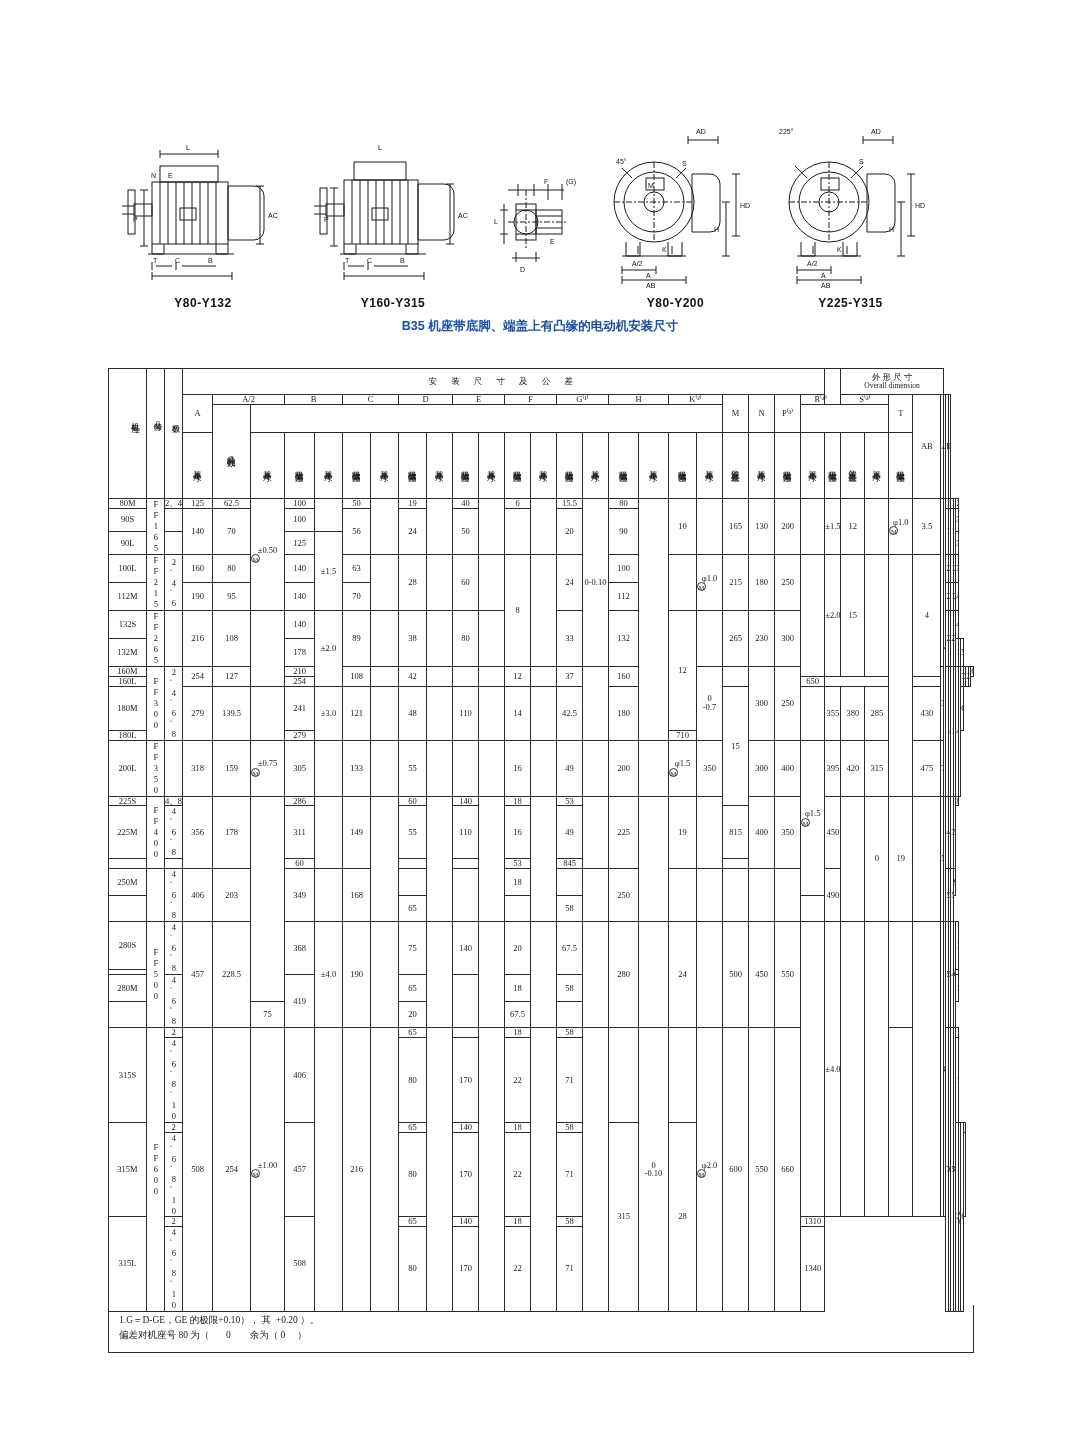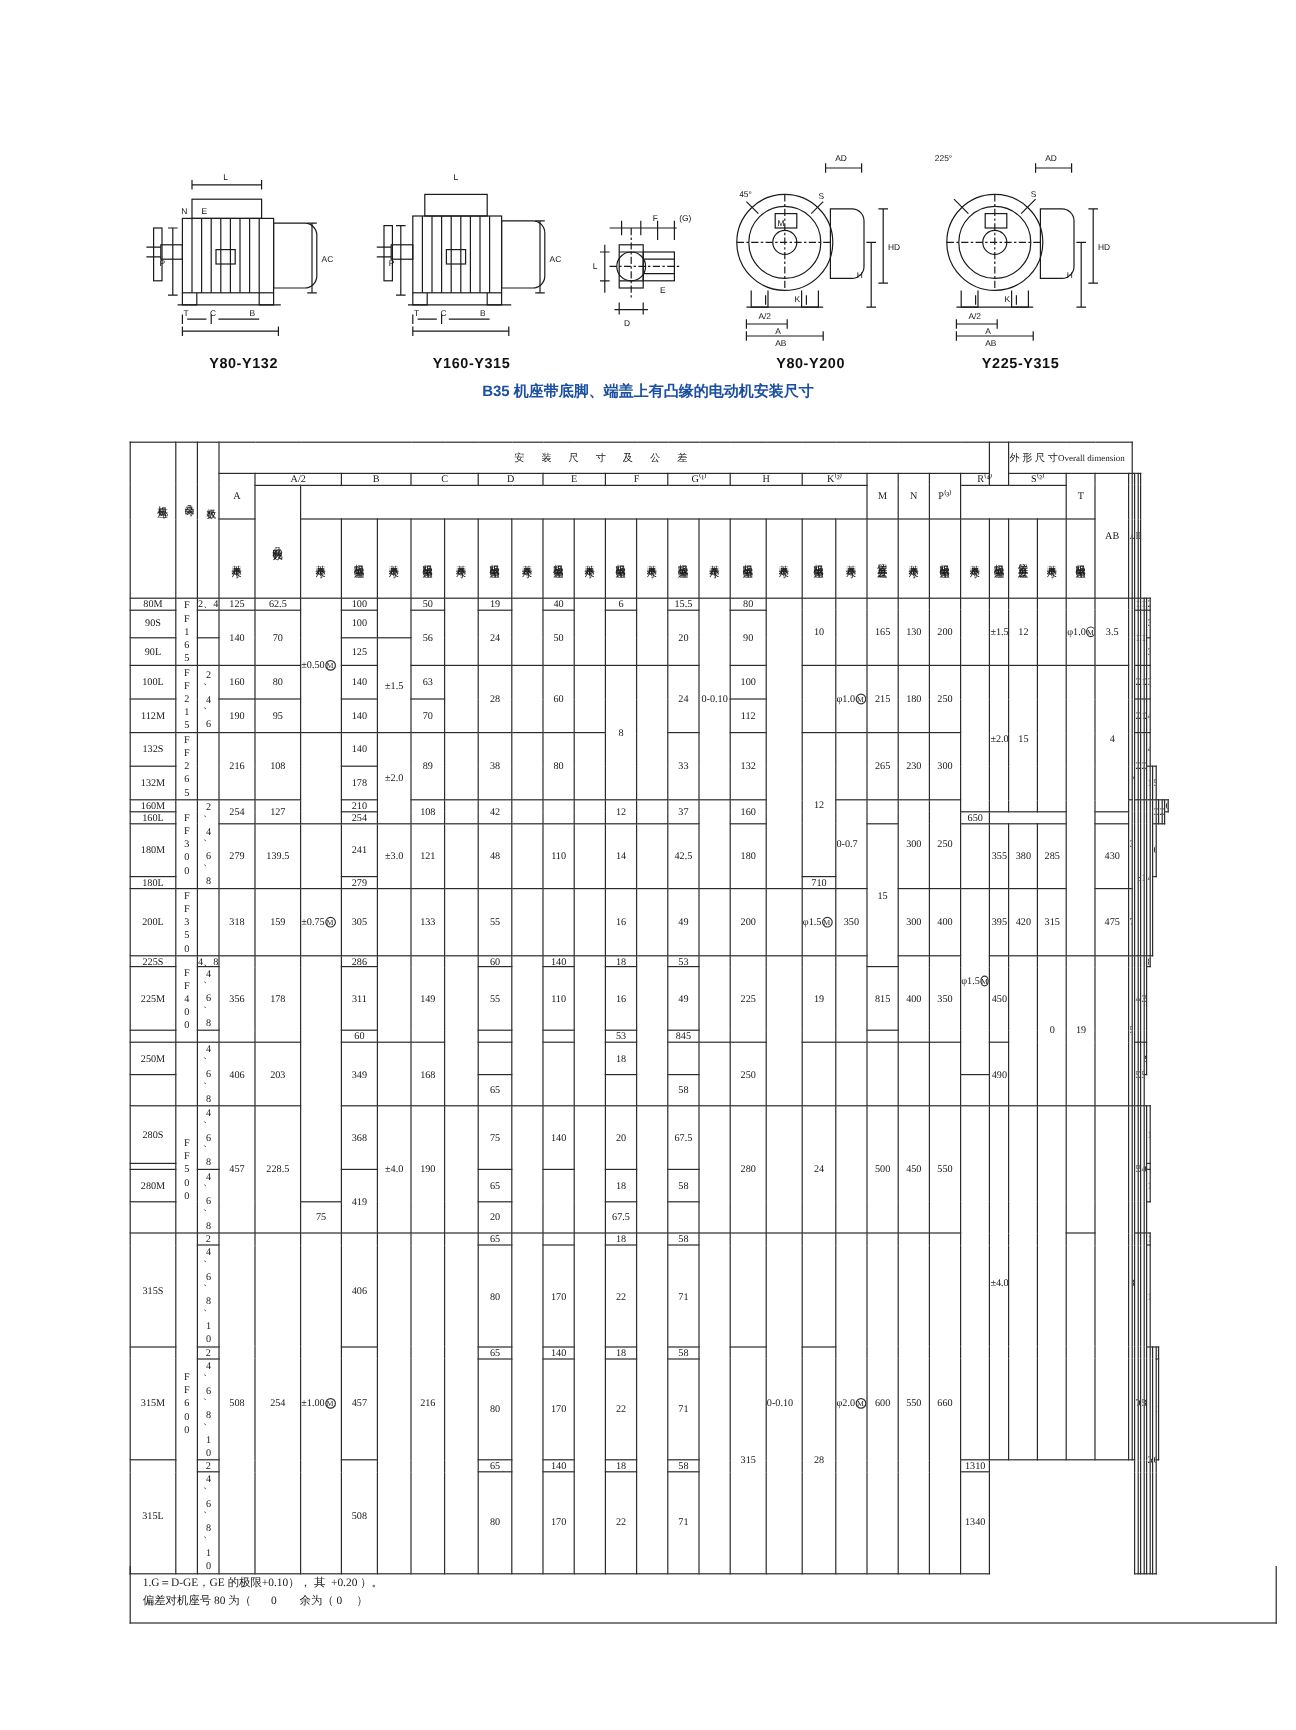--- a/index.html
+++ b/index.html
@@ -56,25 +56,25 @@
   .hdr-sm { font-size:9px; }
   .tiny { font-size:7.5px; }
   .num { font-size:9px; }
   .rowh { font-size:9px;margin-left:36px; }
   td.thin { font-size:8px; }
   .circ {
     display:inline-block; width:9px; height:9px; line-height:9px;
     border:1px solid #333; border-radius:50%; font-size:6.5px;
     text-align:center; vertical-align:middle;
   }
-  .stack { display:flex; flex-direction:row; align-items:center; line-height:1.05; }
+  .stack { display:flex; flex-direction:column; line-height:1.05; }
 
   
   .notes {
-    position:absolute; left:108px; top:1305px; width:956px;
+    position:absolute; left:108px; top:1305px; width:866px;
     border:1px solid #2b2b2b; border-top:none;
     padding:8px 10px 10px 10px;
     font-size:9.5px; line-height:1.55;
   }
   .notes div { white-space:pre-wrap; }
 </style>
 </head>
 <body>
 
 <div class="page">

